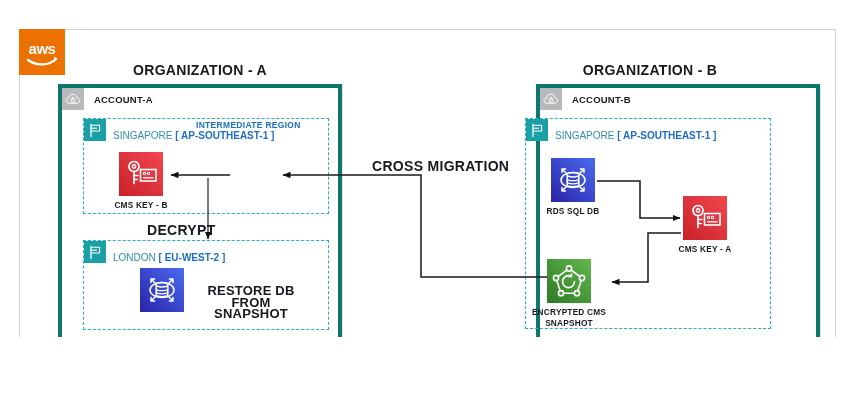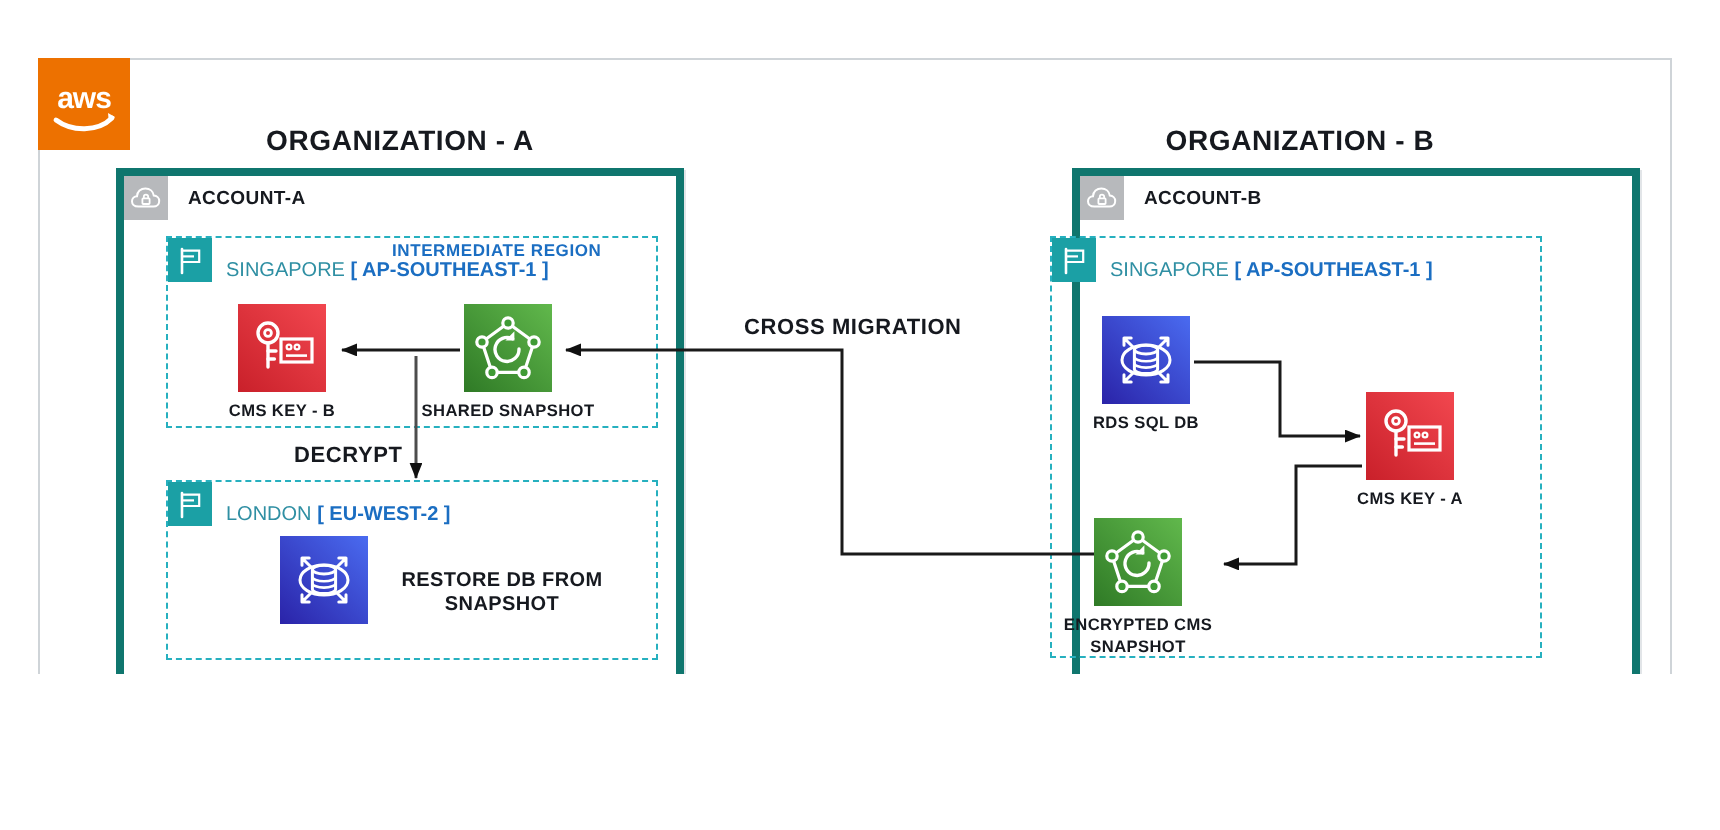--- a/index.html
+++ b/index.html
@@ -49,24 +49,24 @@
   .svc-caption{position:absolute;left:50%;transform:translateX(-50%);top:48px;font-size:8.3px;font-weight:bold;color:#16191f;text-align:center;white-space:nowrap;letter-spacing:.2px;line-height:11px;}
   .svc-caption.two-line{white-space:normal;width:96px;}
 
   #svc-cmskey-b{left:119px;top:152px;}
   #svc-shared-snapshot{left:232px;top:152px;}
   #svc-restore-db{left:140px;top:268px;}
   #svc-rds-sql-db{left:551px;top:158px;}
   #svc-cmskey-a{left:683px;top:196px;}
   #svc-encrypted-snapshot{left:547px;top:259px;}
 
-  #cap-restore-db{position:absolute;left:196px;top:285px;width:110px;font-size:10px;font-weight:bold;color:#16191f;text-align:center;line-height:11.5px;letter-spacing:.2px;}
-
-  
-  .conn-label{position:absolute;font-size:11px;font-weight:bold;color:#16191f;letter-spacing:.3px;white-space:nowrap;}
+  #cap-restore-db{position:absolute;left:196px;top:285px;width:110px;font-size:13px;font-weight:bold;color:#16191f;text-align:center;line-height:11.5px;letter-spacing:.2px;}
+
+  
+  .conn-label{position:absolute;font-size:14px;font-weight:bold;color:#16191f;letter-spacing:.3px;white-space:nowrap;}
   #label-cross-migration{left:372px;top:158px;}
   #label-decrypt{left:147px;top:222px;}
 
   
   #connectors{position:absolute;left:0;top:0;width:860px;height:415px;pointer-events:none;}
 </style>
 </head>
 <body>
 
 <div id="stage">
@@ -198,34 +198,20 @@
       <path d="M15 23.5 H19" stroke="#ffffff" stroke-width="1.7" fill="none" stroke-linecap="round"></path>
       <path d="M15 27.5 H18.2" stroke="#ffffff" stroke-width="1.7" fill="none" stroke-linecap="round"></path>
       <rect x="21.5" y="17.5" width="15.5" height="11.5" fill="none" stroke="#ffffff" stroke-width="1.6"></rect>
       <circle cx="25.5" cy="21.5" r="1.2" fill="none" stroke="#ffffff" stroke-width="1.1"></circle>
       <circle cx="29.5" cy="21.5" r="1.2" fill="none" stroke="#ffffff" stroke-width="1.1"></circle>
       <path d="M24 25.8 H34.5" stroke="#ffffff" stroke-width="1.3" fill="none"></path>
     </svg>
     <div class="svc-caption">CMS KEY - B</div>
   </div>
 
-  <div class="svc" id="svc-shared-snapshot">
-    <svg class="svc-box" viewBox="0 0 44 44">
-      <rect width="44" height="44" fill="url(#snap-grad)"></rect>
-      <path d="M22 9.5 L35 19 L30 34.2 H14 L9 19 Z" fill="none" stroke="#ffffff" stroke-width="1.6"></path>
-      <circle cx="22" cy="9.5" r="2.6" fill="#3F9B35" stroke="#ffffff" stroke-width="1.6"></circle>
-      <circle cx="35" cy="19" r="2.6" fill="#3F9B35" stroke="#ffffff" stroke-width="1.6"></circle>
-      <circle cx="30" cy="34.2" r="2.6" fill="#3F9B35" stroke="#ffffff" stroke-width="1.6"></circle>
-      <circle cx="14" cy="34.2" r="2.6" fill="#3F9B35" stroke="#ffffff" stroke-width="1.6"></circle>
-      <circle cx="9" cy="19" r="2.6" fill="#3F9B35" stroke="#ffffff" stroke-width="1.6"></circle>
-      <path d="M27.5 22.5 a6 6 0 1 1 -3.2 -5.1" fill="none" stroke="#ffffff" stroke-width="1.7" stroke-linecap="round"></path>
-      <path d="M25.2 13.6 L25.2 18.2 L20.7 18.2 Z" fill="#ffffff"></path>
-    </svg>
-    <div class="svc-caption">SHARED SNAPSHOT</div>
-  </div>
 
   <div class="svc" id="svc-restore-db">
     <svg class="svc-box" viewBox="0 0 44 44">
       <rect width="44" height="44" fill="url(#rds-grad)"></rect>
       <ellipse cx="22" cy="22" rx="12" ry="7.5" fill="none" stroke="#ffffff" stroke-width="1.5"></ellipse>
       <ellipse cx="22" cy="16.8" rx="5.8" ry="2.2" fill="none" stroke="#ffffff" stroke-width="1.5"></ellipse>
       <path d="M16.2 16.8 V26.6 a5.8 2.2 0 0 0 11.6 0 V16.8" fill="none" stroke="#ffffff" stroke-width="1.5"></path>
       <path d="M16.2 20.4 a5.8 2.2 0 0 0 11.6 0" fill="none" stroke="#ffffff" stroke-width="1.3"></path>
       <path d="M16.2 23.6 a5.8 2.2 0 0 0 11.6 0" fill="none" stroke="#ffffff" stroke-width="1.3"></path>
       <path d="M11 11 L15.5 15.5 M11 11 V14.6 M11 11 H14.6" stroke="#ffffff" stroke-width="1.5" fill="none" stroke-linecap="round"></path>

